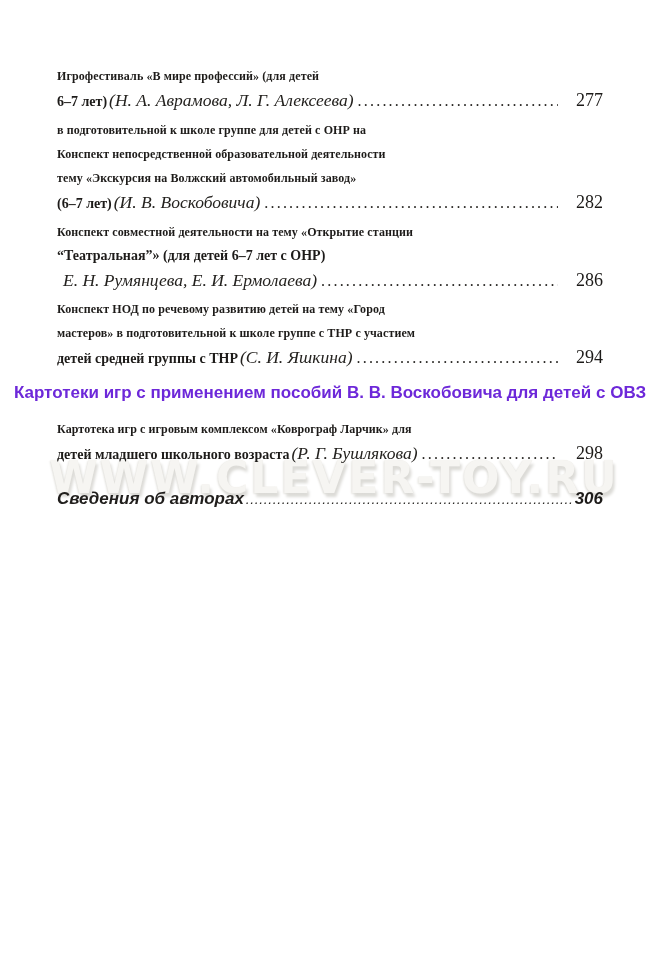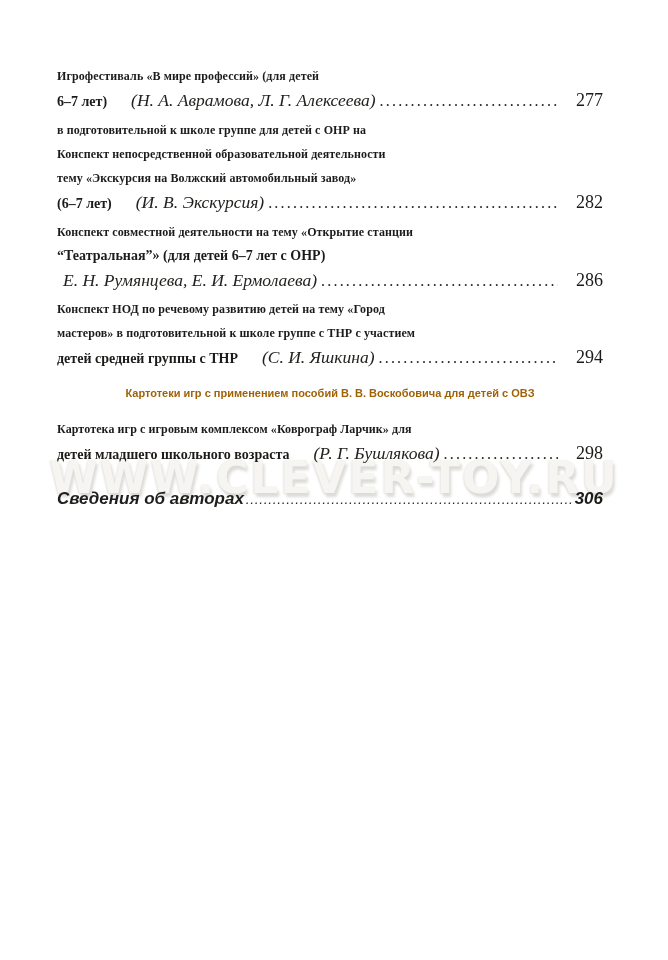--- a/index.html
+++ b/index.html
@@ -11,35 +11,35 @@
   .content{position:absolute;left:57px;top:64px;width:546px;z-index:2;}
   .entry{margin-bottom:4px;}
   .bl{
     font-family:"Liberation Serif","DejaVu Serif",serif;
     font-weight:700;font-size:12px;line-height:24px;letter-spacing:.1px;color:#1d1b19;
   }
   .row{display:flex;align-items:baseline;line-height:24px;}
   .bold{font-weight:700;font-size:14px;white-space:pre;color:#1d1b19;}
   .it{
     font-style:italic;font-weight:400;font-size:17.5px;white-space:pre;
-    margin-left:24px;color:#24221f;
+    margin-left:2px;color:#24221f;
   }
   .it.cont{margin-left:6px;}
   .dots{
     flex:1 1 auto;overflow:hidden;white-space:nowrap;margin-left:4px;
     font-weight:400;font-size:16px;letter-spacing:2.2px;color:#2a2825;
   }
   .dots::after{content:"................................................................................................................................................";}
   .pg{font-weight:400;font-size:18px;margin-left:18px;color:#1d1b19;}
   .heading{
     position:relative;left:50%;transform:translateX(-50%);
     width:max-content;white-space:nowrap;
     font-family:"Liberation Sans","DejaVu Sans",sans-serif;
-    font-weight:700;font-size:11px;line-height:22px;
-    margin:11px 13px 13px 0;color:#a16207;
+    font-weight:700;font-size:17px;line-height:22px;
+    margin:11px 13px 13px 0;color:#6d28d9;
   }
   .authors-info{margin-top:20px;}
   .authors-info .title{
     font-family:"Liberation Sans","DejaVu Sans",sans-serif;
     font-style:italic;font-weight:600;font-size:17px;white-space:pre;color:#201e1c;
   }
   .authors-info .dots{
     font-family:"Liberation Sans","DejaVu Sans",sans-serif;
     font-style:italic;letter-spacing:.6px;font-size:14px;margin-left:2px;
   }
@@ -74,21 +74,21 @@
         <span class="pg">277</span>
       </div>
     </div>
 
     <div class="entry">
       <div class="bl">в подготовительной к школе группе для детей с ОНР на</div>
       <div class="bl">Конспект непосредственной образовательной деятельности</div>
       <div class="bl">тему «Экскурсия на Волжский автомобильный завод»</div>
       <div class="row">
         <span class="bold">(6–7 лет)</span>
-        <span class="it">(И. В. Экскурсия)</span>
+        <span class="it">(И. В. Воскобовича)</span>
         <span class="dots"></span>
         <span class="pg">282</span>
       </div>
     </div>
 
     <div class="entry">
       <div class="bl">Конспект совместной деятельности на тему «Открытие станции</div>
       <div class="row">
         <span class="bold">“Театральная”» (для детей 6–7 лет с ОНР)</span>
       </div>

